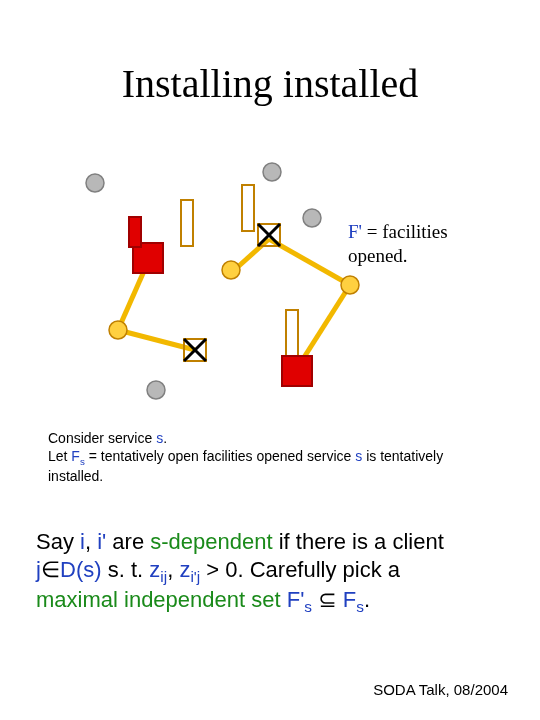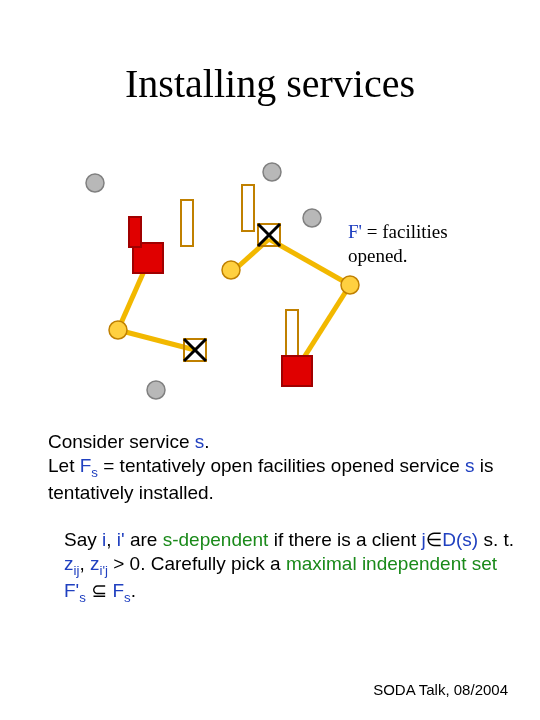--- a/index.html
+++ b/index.html
@@ -27,46 +27,46 @@
     top: 140px;
     left: 38px;
     width: 440px;
     height: 260px;
   }
   .p1 {
     position: absolute;
     top: 430px;
     left: 48px;
     width: 452px;
-    font-size: 19px;
+    font-size: 14px;
     line-height: 1.25;
   }
   .p2 {
     position: absolute;
     top: 528px;
-    left: 64px;
+    left: 36px;
     width: 452px;
-    font-size: 19px;
+    font-size: 22px;
     line-height: 1.25;
   }
   .footer {
     position: absolute;
     bottom: 22px;
     right: 32px;
     font-size: 15px;
   }
   .sub { font-size: 0.7em; vertical-align: sub; }
   .fp { color: #2040c0; }
   .sdep { color: #1a8a1a; }
   .mis { color: #1a8a1a; }
 </style>
 </head>
 <body>
 
-<div class="title">Installing services</div>
+<div class="title">Installing installed</div>
 
 <div class="diagram">
 <svg width="440" height="260" viewBox="0 0 440 260">
 
   <g stroke="#f2b800" stroke-width="5" fill="none">
     <line x1="110" y1="122" x2="80" y2="190"></line>
     <line x1="80" y1="190" x2="157" y2="210"></line>
     <line x1="231" y1="99" x2="193" y2="133"></line>
     <line x1="231" y1="99" x2="312" y2="145"></line>
     <line x1="312" y1="145" x2="258" y2="230"></line>

